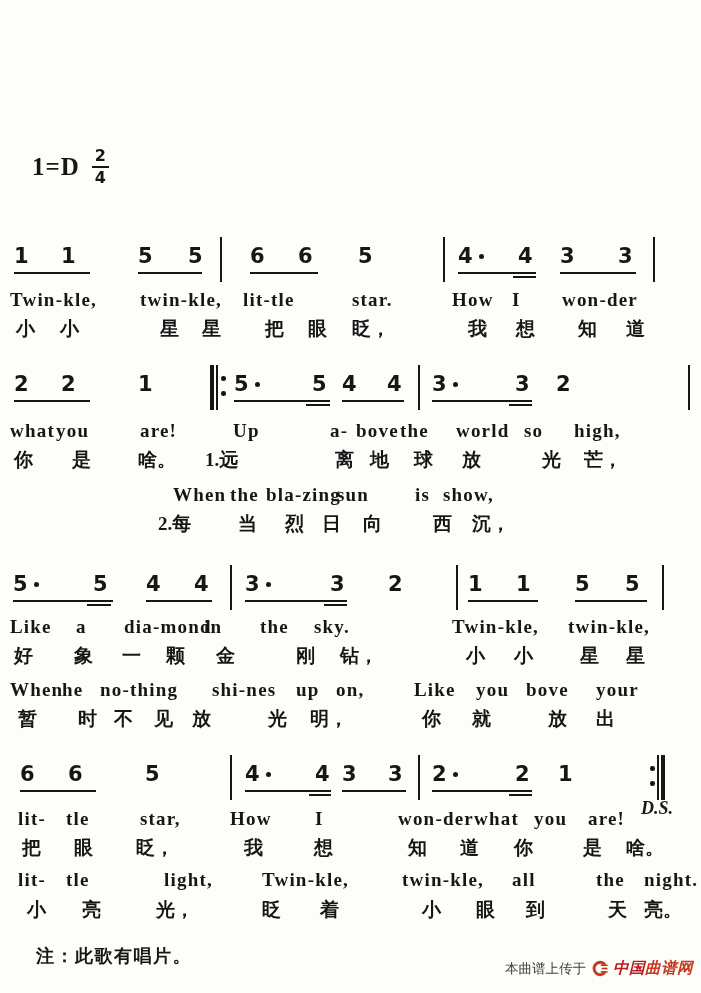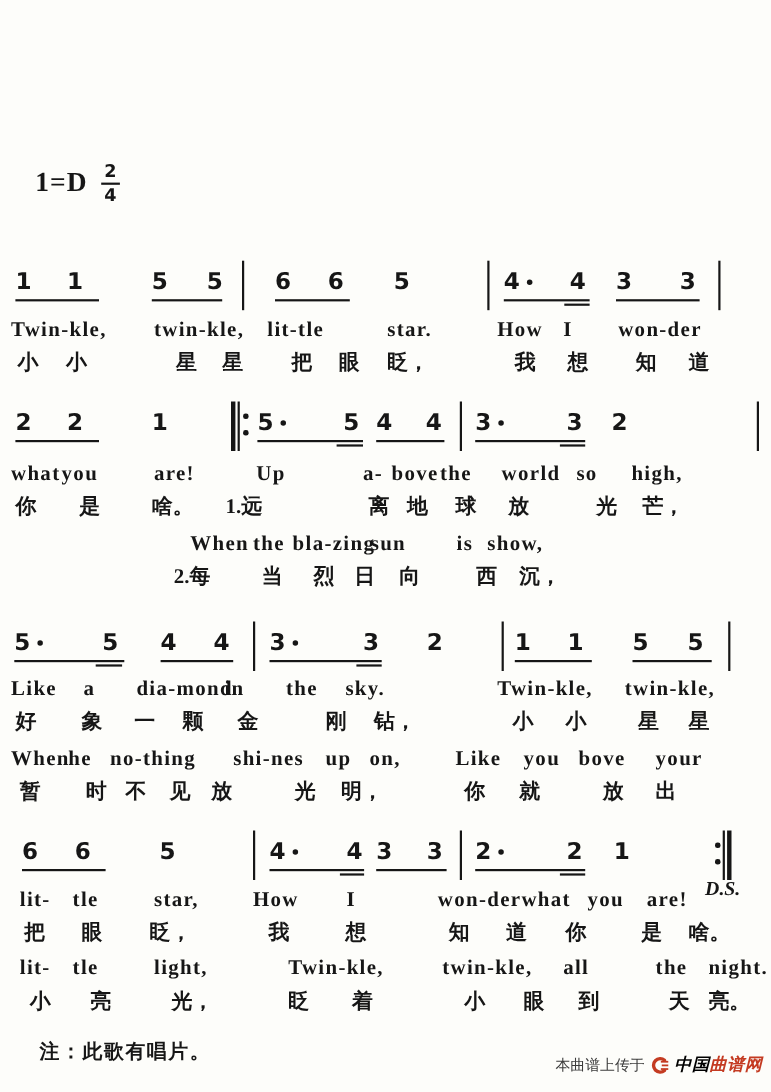--- a/index.html
+++ b/index.html
@@ -46,21 +46,21 @@
 
   .lyrics{position:absolute;left:0;width:701px;height:26px;}
   .lyrics span{position:absolute;top:0;white-space:nowrap;}
   .en{font-size:19px;font-weight:bold;letter-spacing:1.2px;}
   .cn{font-size:19px;font-weight:bold;letter-spacing:0;}
 
   .footnote{position:absolute;left:36px;top:944px;font-size:18px;font-weight:bold;letter-spacing:1.5px;}
   .sitefooter{position:absolute;right:8px;top:958px;display:flex;align-items:center;gap:5px;}
   .uploaded{font-size:13.5px;color:#3c3c3c;font-family:"Liberation Sans",sans-serif;}
   .sitename{font-size:15.5px;font-weight:bold;font-style:italic;letter-spacing:.5px;}
-  .sitepre{color:#000000;}
+  .sitepre{color:#b91c1c;}
   .sitesuf{color:#c43b22;}
   .logo{display:inline-block;vertical-align:middle;}
 </style>
 </head>
 <body>
 
 <div class="page">
 
 
   <div class="keysig">
@@ -343,21 +343,21 @@
           <span style="left: 314px;">想</span>
           <span style="left: 408px;">知</span>
           <span style="left: 460px;">道</span>
           <span style="left: 514px;">你</span>
           <span style="left: 583px;">是</span>
           <span style="left: 626px;">啥。</span>
         </div>
         <div class="lyrics en" style="top: 107px;">
           <span style="left: 18px;">lit-</span>
           <span style="left: 66px;">tle</span>
-          <span style="left: 140px;">light,</span>
+          <span style="left: 164px;">light,</span>
           <span style="left: 262px;">Twin-kle,</span>
           <span style="left: 402px;">twin-kle,</span>
           <span style="left: 512px;">all</span>
           <span style="left: 596px;">the</span>
           <span style="left: 644px;">night.</span>
         </div>
         <div class="lyrics cn" style="top: 135px;">
           <span style="left: 27px;">小</span>
           <span style="left: 82px;">亮</span>
           <span style="left: 156px;">光，</span>

